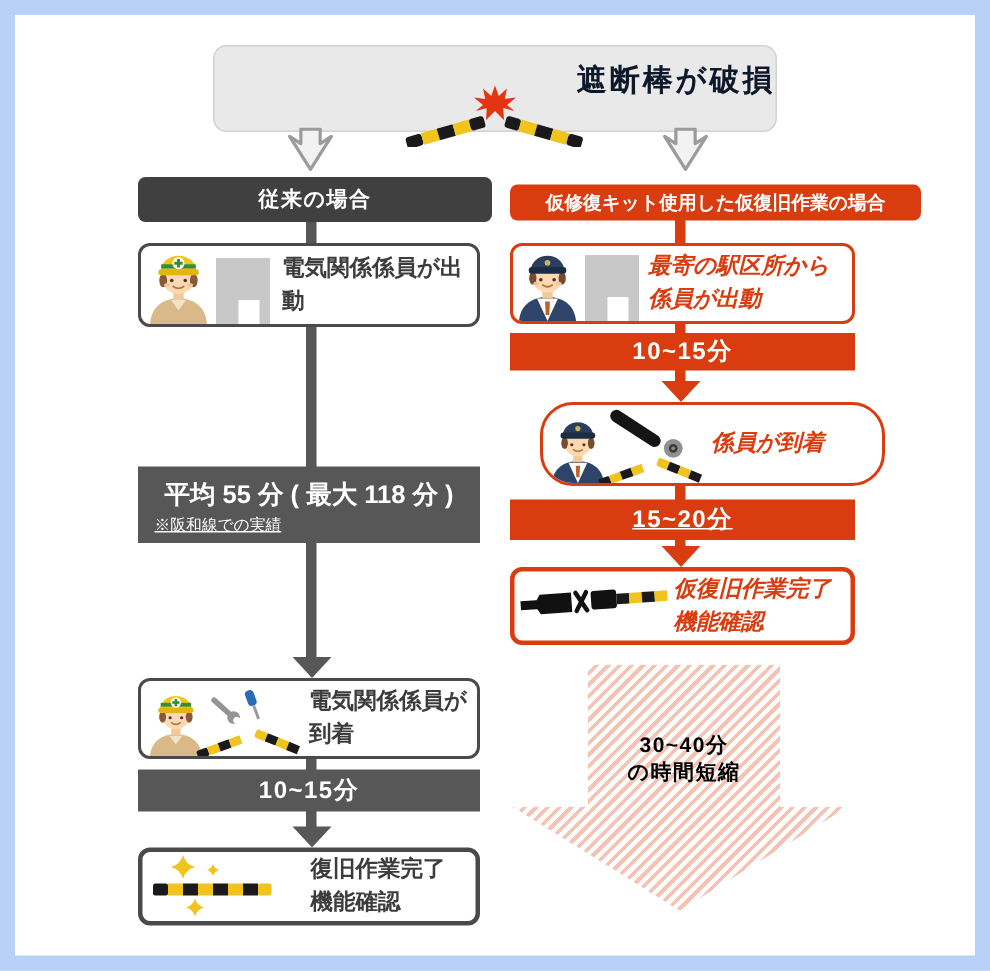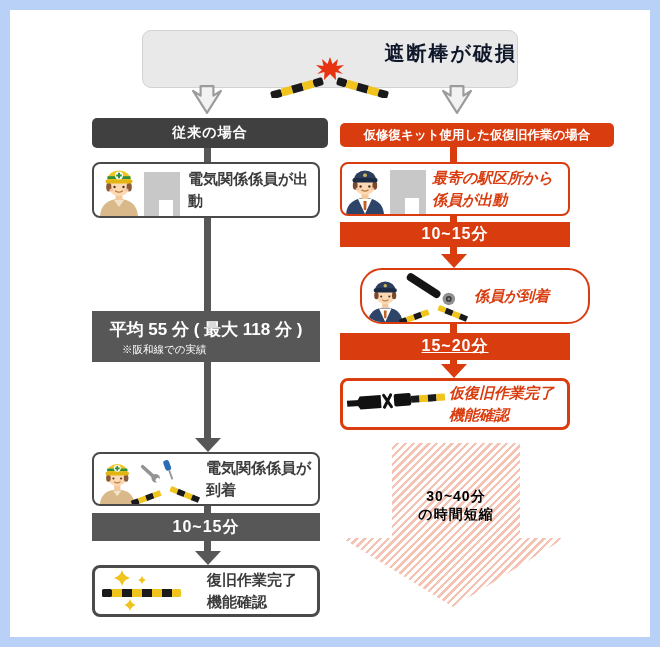--- a/index.html
+++ b/index.html
@@ -53,21 +53,21 @@
   
   .timebar{color:#fff;font-weight:bold;display:flex;align-items:center;
            justify-content:center;z-index:2;box-sizing:border-box;letter-spacing:1px;}
   .bar-dark{background:#575757;}
   .bar-red{background:#d93c0f;}
 
   
   .bar55{left:92px;top:311px;width:228px;height:51px;background:#575757;z-index:2;
          color:#fff;box-sizing:border-box;padding-top:7px;}
   .bar55-main{text-align:center;font-size:17px;font-weight:bold;}
-  .bar55-note{margin-left:30px;margin-top:2px;font-size:10.5px;}
+  .bar55-note{margin-left:11px;margin-top:2px;font-size:10.5px;text-decoration:underline;}
 
   
   .bigarrow{left:342px;top:443px;width:223px;height:164px;z-index:1;
     background:repeating-linear-gradient(135deg,#f5c3b3 0px,#f5c3b3 2.5px,#ffffff 2.5px,#ffffff 5.5px);
     clip-path:polygon(50px 0px,178px 0px,178px 95px,223px 95px,111px 164px,0px 95px,50px 95px);}
   .savingtxt{left:392px;top:487px;width:128px;text-align:center;z-index:2;
              font-size:14px;font-weight:bold;color:#000000;line-height:1.32;letter-spacing:1px;}
 </style>
 </head>
 <body>

